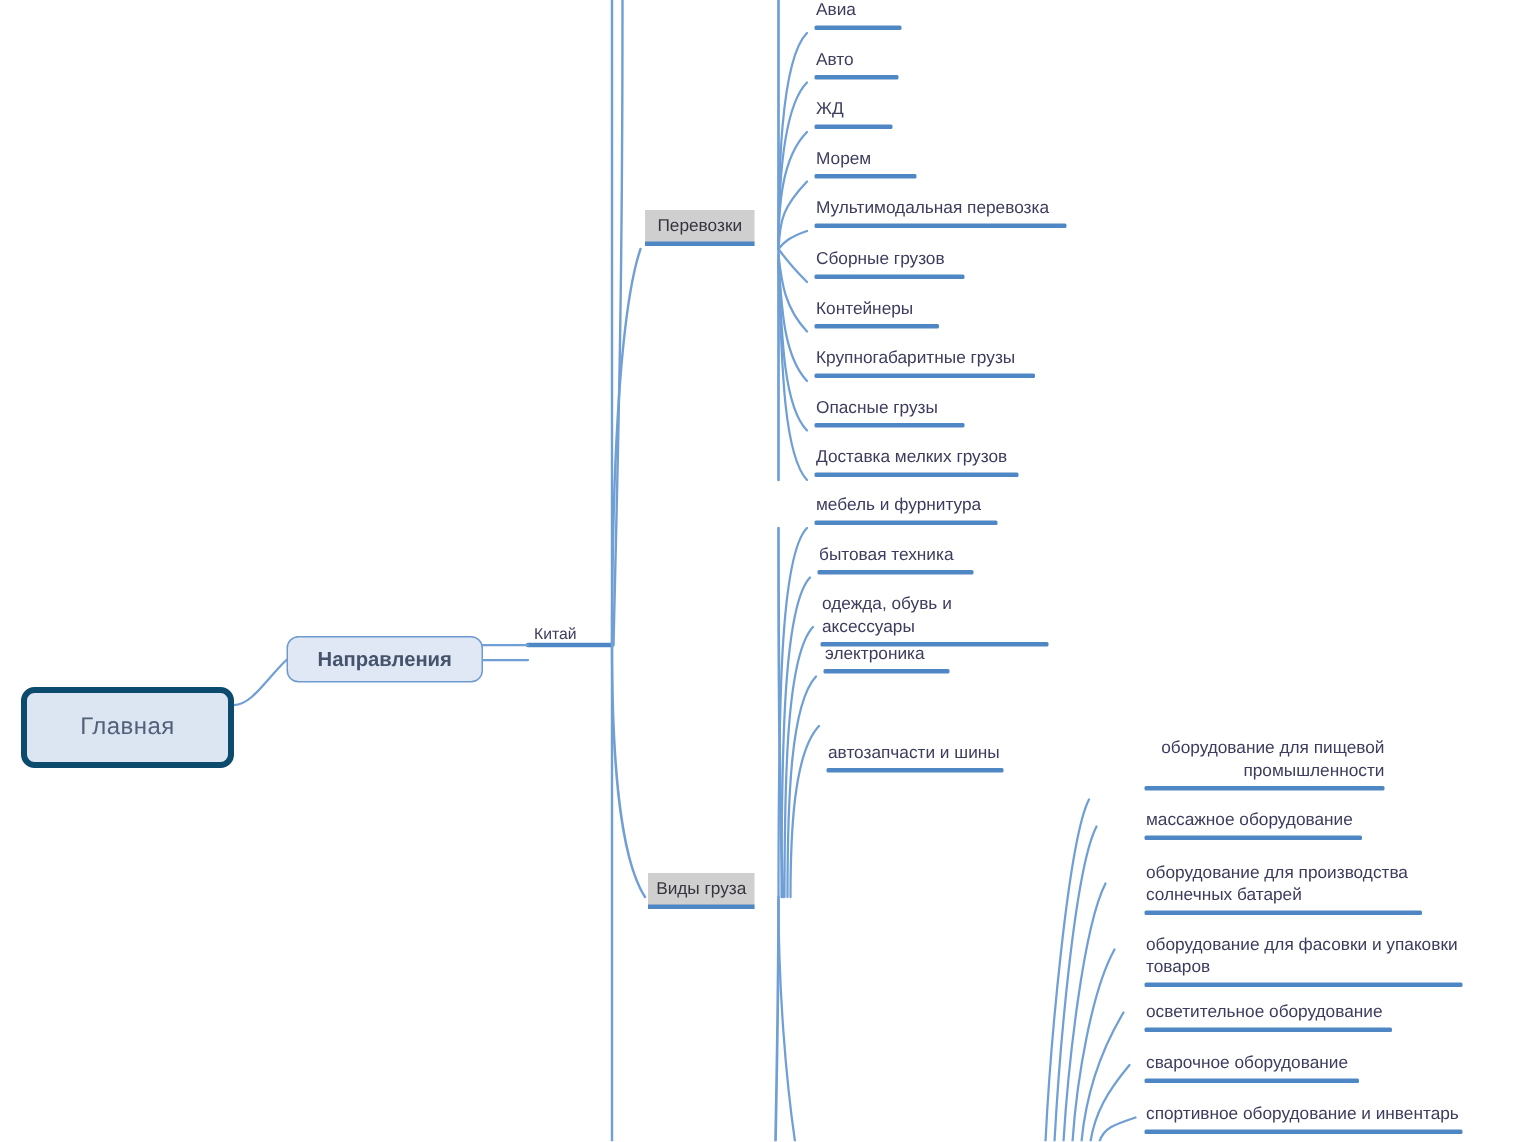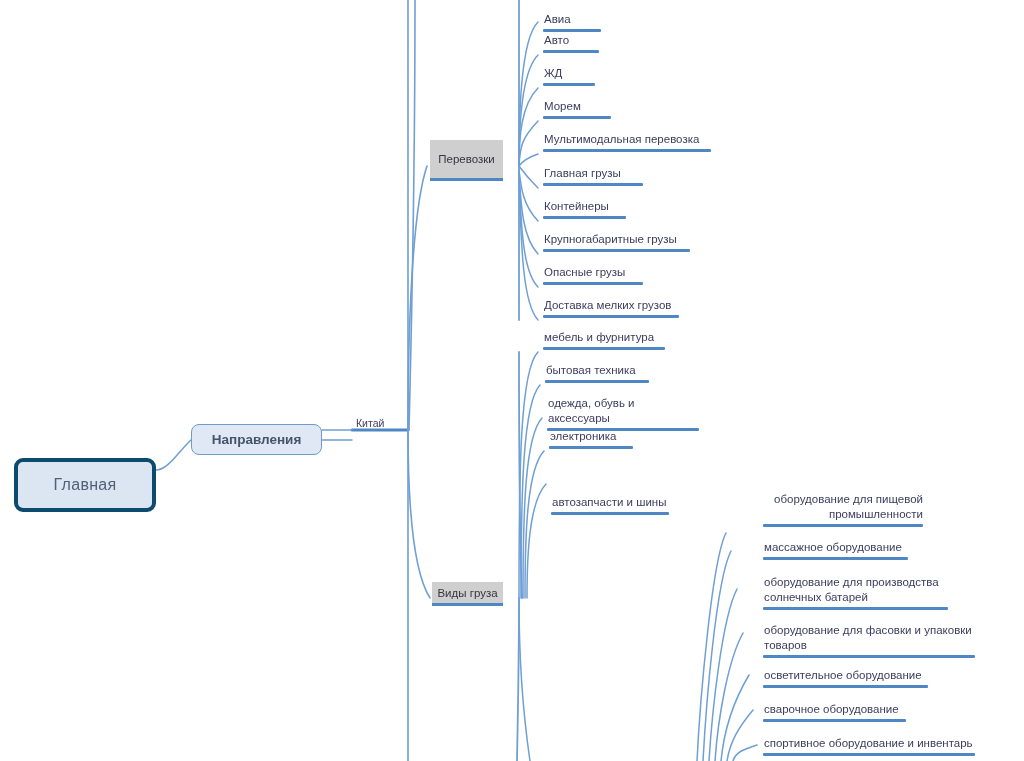--- a/index.html
+++ b/index.html
@@ -164,50 +164,50 @@
   </div>
 
   <div class="lvl1-node" style="left:191px; top:424px; width:131px; height:31px;font-weight:bold;">
     <span>Направления</span>
   </div>
 
   <div class="plain-label" style="left:356px; top:417px;">
     <span>Китай</span>
   </div>
 
-  <div class="grey-node" style="left:430px; top:140px; width:73px; height:41px;">
+  <div class="grey-node" style="left:430px; top:140px; width:73px; height:24px;">
     <span>Перевозки</span>
   </div>
 
   <div class="grey-node" style="left:432px; top:582px; width:71px; height:24px;">
     <span>Виды груза</span>
   </div>
 
-  <div class="leaf" style="left:543px; top:0px; width:58px;margin-top:12px;">
+  <div class="leaf" style="left:543px; top:0px; width:58px;">
     <span class="leaf-text">Авиа</span>
     <span class="leaf-rule"></span>
   </div>
   <div class="leaf" style="left:543px; top:33px; width:56px;">
     <span class="leaf-text">Авто</span>
     <span class="leaf-rule"></span>
   </div>
   <div class="leaf" style="left:543px; top:66px; width:52px;">
     <span class="leaf-text">ЖД</span>
     <span class="leaf-rule"></span>
   </div>
   <div class="leaf" style="left:543px; top:99px; width:68px;">
     <span class="leaf-text">Морем</span>
     <span class="leaf-rule"></span>
   </div>
   <div class="leaf" style="left:543px; top:132px; width:168px;">
     <span class="leaf-text">Мультимодальная перевозка</span>
     <span class="leaf-rule"></span>
   </div>
   <div class="leaf" style="left:543px; top:166px; width:100px;">
-    <span class="leaf-text">Главная грузы</span>
+    <span class="leaf-text">Сборные грузов</span>
     <span class="leaf-rule"></span>
   </div>
   <div class="leaf" style="left:543px; top:199px; width:83px;">
     <span class="leaf-text">Контейнеры</span>
     <span class="leaf-rule"></span>
   </div>
   <div class="leaf" style="left:543px; top:232px; width:147px;">
     <span class="leaf-text">Крупногабаритные грузы</span>
     <span class="leaf-rule"></span>
   </div>

